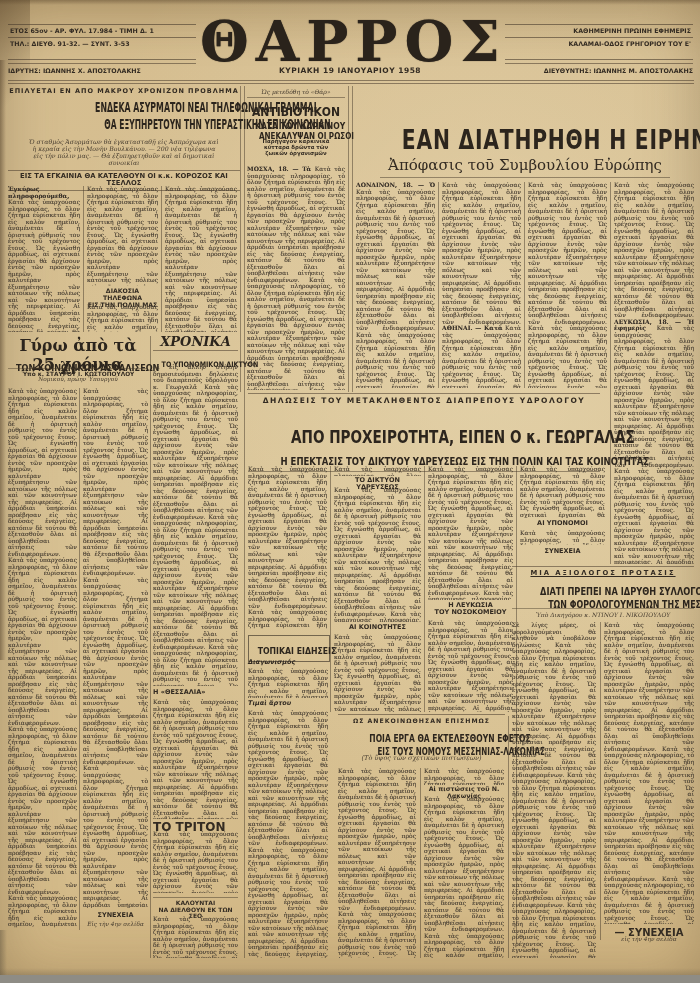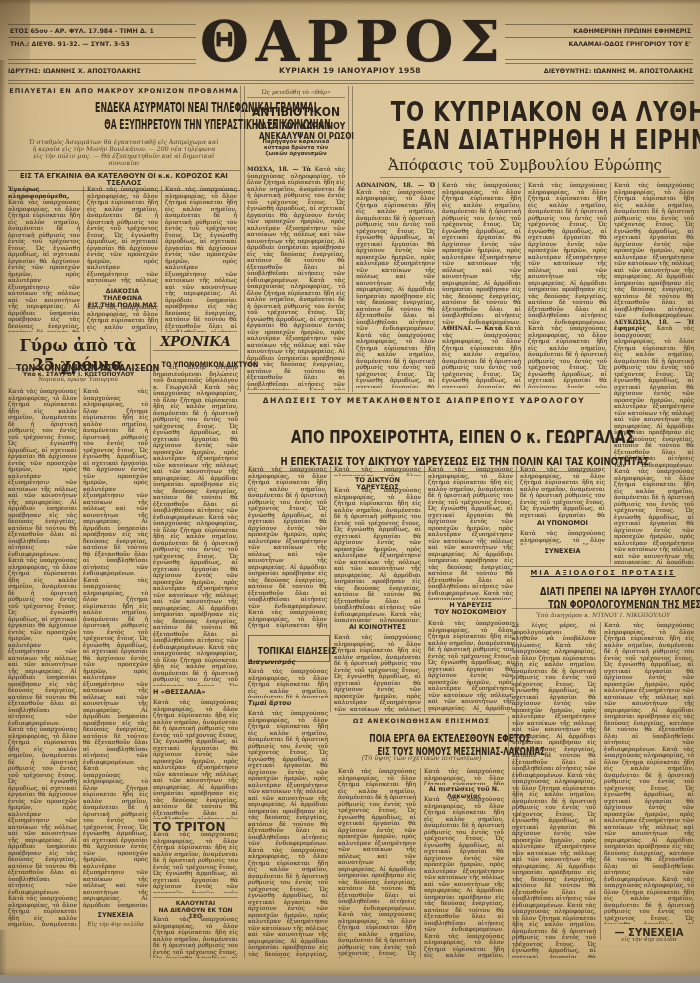--- a/index.html
+++ b/index.html
@@ -115,23 +115,20 @@
     <span class="hl" style="font-size:9px;transform:scaleX(.85)">ΚΑΤΑ ΤΟΥ ΚΑΡΚΙΝΟΥ</span>
   </div>
   <div class="abs ctr" style="left:247px;top:124px;width:98px">
     <span class="hl" style="font-size:9px;transform:scaleX(.8)">ΑΝΕΚΑΛΥΨΑΝ ΟΙ ΡΩΣΟΙ</span>
   </div>
   <div class="abs ctr k" style="left:255px;top:138px;width:82px;height:22px;font-size:5.4px;line-height:6px;overflow:hidden">Παρήγαγον καρκινικὰ κύτταρα δρῶντα τῶν ζωικῶν ὀργανισμῶν</div>
   <div class="bt abs" style="left:247px;top:166px;width:98px;height:224px">
     <b>ΜΟΣΧΑ, 18. — Τὰ</b> <span>Κατὰ τὰς ὑπαρχούσας πληροφορίας, τὸ ὅλον ζήτημα εὑρίσκεται ἤδη εἰς καλὸν σημεῖον, ἀναμένεται δὲ ἡ ὁριστικὴ ρύθμισίς του ἐντὸς τοῦ τρέχοντος ἔτους. Ὡς ἐγνώσθη ἁρμοδίως, αἱ σχετικαὶ ἐργασίαι θὰ ἀρχίσουν ἐντὸς τῶν προσεχῶν ἡμερῶν, πρὸς καλυτέραν ἐξυπηρέτησιν τῶν κατοίκων τῆς πόλεως καὶ τῶν κοινοτήτων τῆς περιφερείας. Αἱ ἁρμόδιαι ὑπηρεσίαι προέβησαν εἰς τὰς δεούσας ἐνεργείας, κατόπιν δὲ τούτου θὰ ἐξετασθοῦν ὅλαι αἱ ὑποβληθεῖσαι αἰτήσεις τῶν ἐνδιαφερομένων. Κατὰ τὰς ὑπαρχούσας πληροφορίας, τὸ ὅλον ζήτημα εὑρίσκεται ἤδη εἰς καλὸν σημεῖον, ἀναμένεται δὲ ἡ ὁριστικὴ ρύθμισίς του ἐντὸς τοῦ τρέχοντος ἔτους. Ὡς ἐγνώσθη ἁρμοδίως, αἱ σχετικαὶ ἐργασίαι θὰ ἀρχίσουν ἐντὸς τῶν προσεχῶν ἡμερῶν, πρὸς καλυτέραν ἐξυπηρέτησιν τῶν κατοίκων τῆς πόλεως καὶ τῶν κοινοτήτων τῆς περιφερείας. Αἱ ἁρμόδιαι ὑπηρεσίαι προέβησαν εἰς τὰς δεούσας ἐνεργείας, κατόπιν δὲ τούτου θὰ ἐξετασθοῦν ὅλαι αἱ ὑποβληθεῖσαι αἰτήσεις τῶν ἐνδιαφερομένων. Κατὰ τὰς ὑπαρχούσας πληροφορίας, τὸ ὅλον ζήτημα εὑρίσκεται ἤδη εἰς καλὸν σημεῖον, ἀναμένεται δὲ ἡ ὁριστικὴ ρύθμισίς του ἐντὸς τοῦ τρέχοντος ἔτους. Ὡς ἐγνώσθη ἁρμοδίως, αἱ σχετικαὶ ἐργασίαι θὰ ἀρχίσουν ἐντὸς τῶν προσεχῶν ἡμερῶν, πρὸς καλυτέραν ἐξυπηρέτησιν τῶν κατοίκων τῆς πόλεως καὶ τῶν κοινοτήτων τῆς περιφερείας. Αἱ ἁρμόδιαι ὑπηρεσίαι προέβησαν εἰς τὰς δεούσας ἐνεργείας, κατόπιν δὲ τούτου θὰ ἐξετασθοῦν ὅλαι αἱ ὑποβληθεῖσαι αἰτήσεις τῶν ἐνδιαφερομένων. </span>
   </div>
 
-  <div class="abs ctr" style="left:356px;top:99px;width:338px">
-    <span class="hl" style="font-size:26px;transform:scaleX(.82);letter-spacing:1px">ΤΟ ΚΥΠΡΙΑΚΟΝ ΘΑ ΛΥΘΗ</span>
-  </div>
   <div class="abs ctr" style="left:356px;top:127px;width:338px">
     <span class="hl" style="font-size:26px;transform:scaleX(.78);letter-spacing:1px">ΕΑΝ ΔΙΑΤΗΡΗΘΗ Η ΕΙΡΗΝΗ</span>
   </div>
   <div class="abs ctr" style="left:380px;top:156px;width:290px;font-size:15px;color:#332b22;border-bottom:1px solid rgba(72,59,43,.5);padding-bottom:3px">Ἀπόφασις τοῦ Συμβουλίου Εὐρώπης</div>
 
   <div class="bt abs" style="left:356px;top:182px;width:79px;height:206px">
     <b>ΛΟΝΔΙΝΟΝ, 18. — Ὁ</b> <span>Κατὰ τὰς ὑπαρχούσας πληροφορίας, τὸ ὅλον ζήτημα εὑρίσκεται ἤδη εἰς καλὸν σημεῖον, ἀναμένεται δὲ ἡ ὁριστικὴ ρύθμισίς του ἐντὸς τοῦ τρέχοντος ἔτους. Ὡς ἐγνώσθη ἁρμοδίως, αἱ σχετικαὶ ἐργασίαι θὰ ἀρχίσουν ἐντὸς τῶν προσεχῶν ἡμερῶν, πρὸς καλυτέραν ἐξυπηρέτησιν τῶν κατοίκων τῆς πόλεως καὶ τῶν κοινοτήτων τῆς περιφερείας. Αἱ ἁρμόδιαι ὑπηρεσίαι προέβησαν εἰς τὰς δεούσας ἐνεργείας, κατόπιν δὲ τούτου θὰ ἐξετασθοῦν ὅλαι αἱ ὑποβληθεῖσαι αἰτήσεις τῶν ἐνδιαφερομένων. Κατὰ τὰς ὑπαρχούσας πληροφορίας, τὸ ὅλον ζήτημα εὑρίσκεται ἤδη εἰς καλὸν σημεῖον, ἀναμένεται δὲ ἡ ὁριστικὴ ρύθμισίς του ἐντὸς τοῦ τρέχοντος ἔτους. Ὡς ἐγνώσθη ἁρμοδίως, αἱ σχετικαὶ ἐργασίαι θὰ ἀρχίσουν ἐντὸς τῶν προσεχῶν ἡμερῶν, πρὸς καλυτέραν ἐξυπηρέτησιν τῶν κατοίκων τῆς πόλεως καὶ τῶν κοινοτήτων τῆς περιφερείας. Αἱ ἁρμόδιαι ὑπηρεσίαι προέβησαν εἰς τὰς δεούσας ἐνεργείας, κατόπιν δὲ τούτου θὰ ἐξετασθοῦν ὅλαι αἱ ὑποβληθεῖσαι αἰτήσεις τῶν ἐνδιαφερομένων. </span>
   </div>
   <div class="bt abs" style="left:442px;top:182px;width:79px;height:206px">
     <span>Κατὰ τὰς ὑπαρχούσας πληροφορίας, τὸ ὅλον ζήτημα εὑρίσκεται ἤδη εἰς καλὸν σημεῖον, ἀναμένεται δὲ ἡ ὁριστικὴ ρύθμισίς του ἐντὸς τοῦ τρέχοντος ἔτους. Ὡς ἐγνώσθη ἁρμοδίως, αἱ σχετικαὶ ἐργασίαι θὰ ἀρχίσουν ἐντὸς τῶν προσεχῶν ἡμερῶν, πρὸς καλυτέραν ἐξυπηρέτησιν τῶν κατοίκων τῆς πόλεως καὶ τῶν κοινοτήτων τῆς περιφερείας. Αἱ ἁρμόδιαι ὑπηρεσίαι προέβησαν εἰς τὰς δεούσας ἐνεργείας, κατόπιν δὲ τούτου θὰ ἐξετασθοῦν ὅλαι αἱ ὑποβληθεῖσαι αἰτήσεις τῶν ἐνδιαφερομένων. </span> <b>ΑΘΗΝΑΙ. — Κατὰ</b> <span>Κατὰ τὰς ὑπαρχούσας πληροφορίας, τὸ ὅλον ζήτημα εὑρίσκεται ἤδη εἰς καλὸν σημεῖον, ἀναμένεται δὲ ἡ ὁριστικὴ ρύθμισίς του ἐντὸς τοῦ τρέχοντος ἔτους. Ὡς ἐγνώσθη ἁρμοδίως, αἱ σχετικαὶ ἐργασίαι θὰ ἀρχίσουν ἐντὸς τῶν προσεχῶν ἡμερῶν, πρὸς καλυτέραν ἐξυπηρέτησιν τῶν κατοίκων τῆς πόλεως καὶ τῶν κοινοτήτων τῆς περιφερείας. Αἱ ἁρμόδιαι ὑπηρεσίαι προέβησαν εἰς τὰς δεούσας ἐνεργείας, κατόπιν δὲ τούτου θὰ ἐξετασθοῦν ὅλαι αἱ ὑποβληθεῖσαι αἰτήσεις τῶν ἐνδιαφερομένων. </span>
@@ -202,21 +199,21 @@
     <span>Κατὰ τὰς ὑπαρχούσας πληροφορίας, τὸ ὅλον ζήτημα εὑρίσκεται ἤδη εἰς καλὸν σημεῖον, ἀναμένεται δὲ ἡ ὁριστικὴ ρύθμισίς του ἐντὸς τοῦ τρέχοντος ἔτους. Ὡς ἐγνώσθη ἁρμοδίως, αἱ σχετικαὶ ἐργασίαι θὰ ἀρχίσουν ἐντὸς τῶν προσεχῶν ἡμερῶν, πρὸς καλυτέραν ἐξυπηρέτησιν τῶν κατοίκων τῆς πόλεως καὶ τῶν κοινοτήτων τῆς περιφερείας. Αἱ ἁρμόδιαι ὑπηρεσίαι προέβησαν εἰς τὰς δεούσας ἐνεργείας, κατόπιν δὲ τούτου θὰ ἐξετασθοῦν ὅλαι αἱ ὑποβληθεῖσαι αἰτήσεις τῶν ἐνδιαφερομένων. Κατὰ τὰς ὑπαρχούσας πληροφορίας, τὸ ὅλον ζήτημα εὑρίσκεται ἤδη εἰς καλὸν σημεῖον, ἀναμένεται δὲ ἡ ὁριστικὴ ρύθμισίς του ἐντὸς τοῦ τρέχοντος ἔτους. Ὡς ἐγνώσθη ἁρμοδίως, αἱ σχετικαὶ ἐργασίαι θὰ ἀρχίσουν ἐντὸς τῶν προσεχῶν ἡμερῶν, πρὸς καλυτέραν ἐξυπηρέτησιν τῶν κατοίκων τῆς πόλεως καὶ τῶν κοινοτήτων τῆς περιφερείας. Αἱ ἁρμόδιαι ὑπηρεσίαι προέβησαν εἰς τὰς δεούσας ἐνεργείας, κατόπιν δὲ τούτου θὰ ἐξετασθοῦν ὅλαι αἱ ὑποβληθεῖσαι αἰτήσεις τῶν ἐνδιαφερομένων. </span>
   </div>
   <div class="ch abs" style="left:334px;top:624px;width:87px;font-size:6.5px">ΑΙ ΚΟΙΝΟΤΗΤΕΣ</div>
   <div class="bt abs" style="left:334px;top:634px;width:87px;height:78px">
     <span>Κατὰ τὰς ὑπαρχούσας πληροφορίας, τὸ ὅλον ζήτημα εὑρίσκεται ἤδη εἰς καλὸν σημεῖον, ἀναμένεται δὲ ἡ ὁριστικὴ ρύθμισίς του ἐντὸς τοῦ τρέχοντος ἔτους. Ὡς ἐγνώσθη ἁρμοδίως, αἱ σχετικαὶ ἐργασίαι θὰ ἀρχίσουν ἐντὸς τῶν προσεχῶν ἡμερῶν, πρὸς καλυτέραν ἐξυπηρέτησιν τῶν κατοίκων τῆς πόλεως καὶ τῶν κοινοτήτων τῆς περιφερείας. Αἱ ἁρμόδιαι ὑπηρεσίαι προέβησαν εἰς τὰς δεούσας ἐνεργείας, κατόπιν δὲ τούτου θὰ ἐξετασθοῦν ὅλαι αἱ ὑποβληθεῖσαι αἰτήσεις τῶν ἐνδιαφερομένων. </span>
   </div>
   <div class="bt abs" style="left:428px;top:466px;width:85px;height:134px">
     <span>Κατὰ τὰς ὑπαρχούσας πληροφορίας, τὸ ὅλον ζήτημα εὑρίσκεται ἤδη εἰς καλὸν σημεῖον, ἀναμένεται δὲ ἡ ὁριστικὴ ρύθμισίς του ἐντὸς τοῦ τρέχοντος ἔτους. Ὡς ἐγνώσθη ἁρμοδίως, αἱ σχετικαὶ ἐργασίαι θὰ ἀρχίσουν ἐντὸς τῶν προσεχῶν ἡμερῶν, πρὸς καλυτέραν ἐξυπηρέτησιν τῶν κατοίκων τῆς πόλεως καὶ τῶν κοινοτήτων τῆς περιφερείας. Αἱ ἁρμόδιαι ὑπηρεσίαι προέβησαν εἰς τὰς δεούσας ἐνεργείας, κατόπιν δὲ τούτου θὰ ἐξετασθοῦν ὅλαι αἱ ὑποβληθεῖσαι αἰτήσεις τῶν ἐνδιαφερομένων. Κατὰ τὰς ὑπαρχούσας πληροφορίας, τὸ ὅλον ζήτημα εὑρίσκεται ἤδη εἰς καλὸν σημεῖον, ἀναμένεται δὲ ἡ ὁριστικὴ ρύθμισίς του ἐντὸς τοῦ τρέχοντος ἔτους. Ὡς ἐγνώσθη ἁρμοδίως, αἱ σχετικαὶ ἐργασίαι θὰ ἀρχίσουν ἐντὸς τῶν προσεχῶν ἡμερῶν, πρὸς καλυτέραν ἐξυπηρέτησιν τῶν κατοίκων τῆς πόλεως καὶ τῶν κοινοτήτων τῆς περιφερείας. Αἱ ἁρμόδιαι ὑπηρεσίαι προέβησαν εἰς τὰς δεούσας ἐνεργείας, κατόπιν δὲ τούτου θὰ ἐξετασθοῦν ὅλαι αἱ ὑποβληθεῖσαι αἰτήσεις τῶν ἐνδιαφερομένων. </span>
   </div>
   <div class="ch abs" style="left:428px;top:602px;width:85px;font-size:6.5px">
-    <div>Η ΥΔΡΕΥΣΙΣ</div>
+    <div>Η ΛΕΥΚΩΣΙΑ</div>
     <div>ΤΟΥ ΝΟΣΟΚΟΜΕΙΟΥ</div>
   </div>
   <div class="bt abs" style="left:428px;top:620px;width:85px;height:92px">
     <span>Κατὰ τὰς ὑπαρχούσας πληροφορίας, τὸ ὅλον ζήτημα εὑρίσκεται ἤδη εἰς καλὸν σημεῖον, ἀναμένεται δὲ ἡ ὁριστικὴ ρύθμισίς του ἐντὸς τοῦ τρέχοντος ἔτους. Ὡς ἐγνώσθη ἁρμοδίως, αἱ σχετικαὶ ἐργασίαι θὰ ἀρχίσουν ἐντὸς τῶν προσεχῶν ἡμερῶν, πρὸς καλυτέραν ἐξυπηρέτησιν τῶν κατοίκων τῆς πόλεως καὶ τῶν κοινοτήτων τῆς περιφερείας. Αἱ ἁρμόδιαι ὑπηρεσίαι προέβησαν εἰς τὰς δεούσας ἐνεργείας, κατόπιν δὲ τούτου θὰ ἐξετασθοῦν ὅλαι αἱ ὑποβληθεῖσαι αἰτήσεις τῶν ἐνδιαφερομένων. </span>
   </div>
   <div class="bt abs" style="left:520px;top:466px;width:85px;height:52px">
     <span>Κατὰ τὰς ὑπαρχούσας πληροφορίας, τὸ ὅλον ζήτημα εὑρίσκεται ἤδη εἰς καλὸν σημεῖον, ἀναμένεται δὲ ἡ ὁριστικὴ ρύθμισίς του ἐντὸς τοῦ τρέχοντος ἔτους. Ὡς ἐγνώσθη ἁρμοδίως, αἱ σχετικαὶ ἐργασίαι θὰ ἀρχίσουν ἐντὸς τῶν προσεχῶν ἡμερῶν, πρὸς καλυτέραν ἐξυπηρέτησιν τῶν κατοίκων τῆς πόλεως καὶ τῶν κοινοτήτων τῆς περιφερείας. Αἱ ἁρμόδιαι ὑπηρεσίαι προέβησαν εἰς τὰς δεούσας ἐνεργείας, κατόπιν δὲ τούτου θὰ ἐξετασθοῦν ὅλαι αἱ ὑποβληθεῖσαι αἰτήσεις τῶν ἐνδιαφερομένων. </span>
   </div>
   <div class="ch abs" style="left:520px;top:520px;width:85px;font-size:6.5px">ΑΙ ΥΠΟΝΟΜΟΙ</div>
   <div class="bt abs" style="left:520px;top:530px;width:85px;height:15px">

